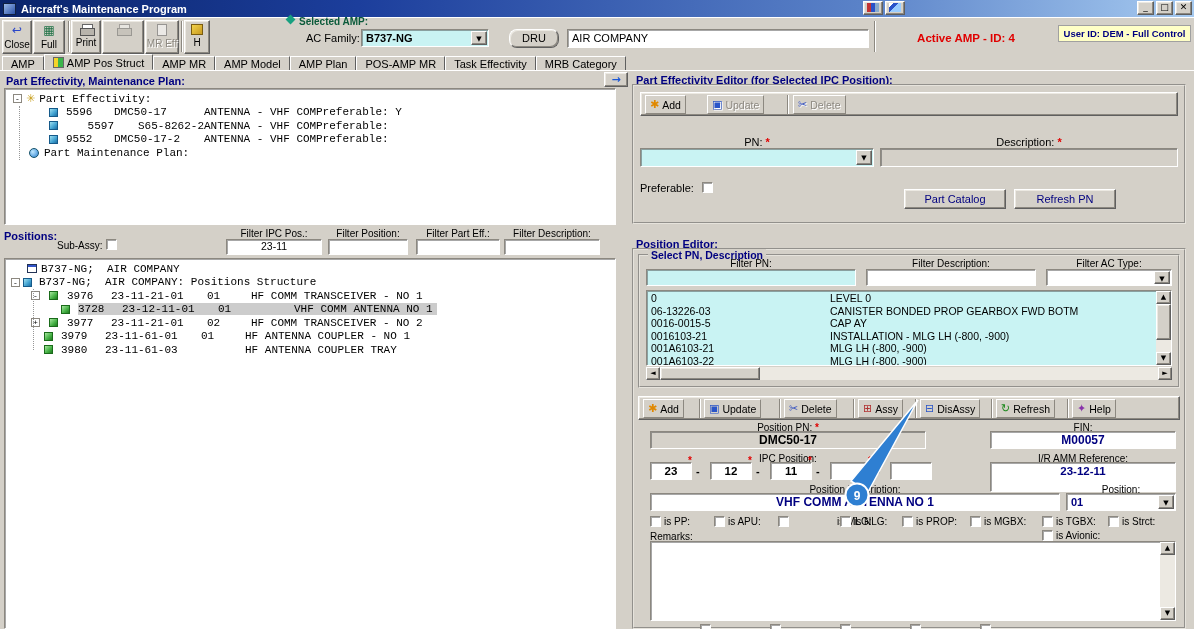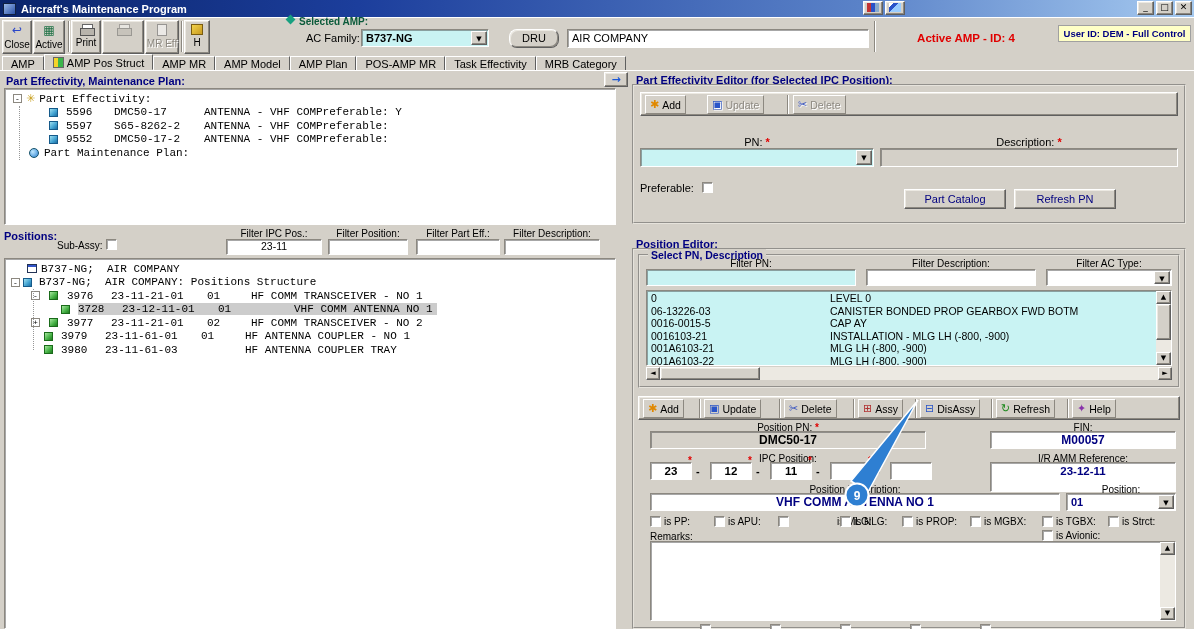--- a/index.html
+++ b/index.html
@@ -104,21 +104,21 @@
     </div>
   </div>
 
   <div class="toolbar">
     <div class="tbtn raised" style="left:2px;width:30px;">
       <span class="ic" style="color:#2a46c8;">↩</span>
       <span class="lab">Close</span>
     </div>
     <div class="tbtn raised" style="left:33px;width:32px;">
       <span class="ic" style="color:#1e7145;">▦</span>
-      <span class="lab">Active</span>
+      <span class="lab">Full</span>
     </div>
     <div class="vsep" style="left:68px;"></div>
     <div class="tbtn raised" style="left:71px;width:30px;">
       <span class="ic-print"></span>
       <span class="lab">Print</span>
     </div>
     <div class="tbtn raised disabled" style="left:102px;width:42px;gap:48px;">
       <span class="ic-print" style="opacity:.45;"></span>
       <span class="lab">Print CR</span>
     </div>
@@ -189,21 +189,21 @@
       <span class="exp">-</span>
       <span class="sparkle">✳</span>
       <span>Part Effectivity:</span>
     </div>
     <div class="trow" style="padding-left:44px;gap:8px;">
       <span class="cube"></span>
       <span style="display:flex;"><span class="c-id">5596</span><span class="c-pn">DMC50-17</span><span class="c-desc">ANTENNA - VHF COM</span><span>Preferable: Y</span></span>
     </div>
     <div class="trow" style="padding-left:44px;gap:8px;">
       <span class="cube"></span>
-      <span style="display:flex;"><span class="c-id">5597</span><span class="c-pn">S65-8262-2</span><span class="c-desc">ANTENNA - VHF COM</span><span>Preferable:</span></span>
+      <span style="display:flex;text-align:right;"><span class="c-id">5597</span><span class="c-pn">S65-8262-2</span><span class="c-desc">ANTENNA - VHF COM</span><span>Preferable:</span></span>
     </div>
     <div class="trow" style="padding-left:44px;gap:8px;">
       <span class="cube"></span>
       <span style="display:flex;"><span class="c-id">9552</span><span class="c-pn">DMC50-17-2</span><span class="c-desc">ANTENNA - VHF COM</span><span>Preferable:</span></span>
     </div>
     <div class="trow" style="padding-left:24px;gap:5px;">
       <span class="globe"></span>
       <span>Part Maintenance Plan:</span>
     </div>
   </div>

